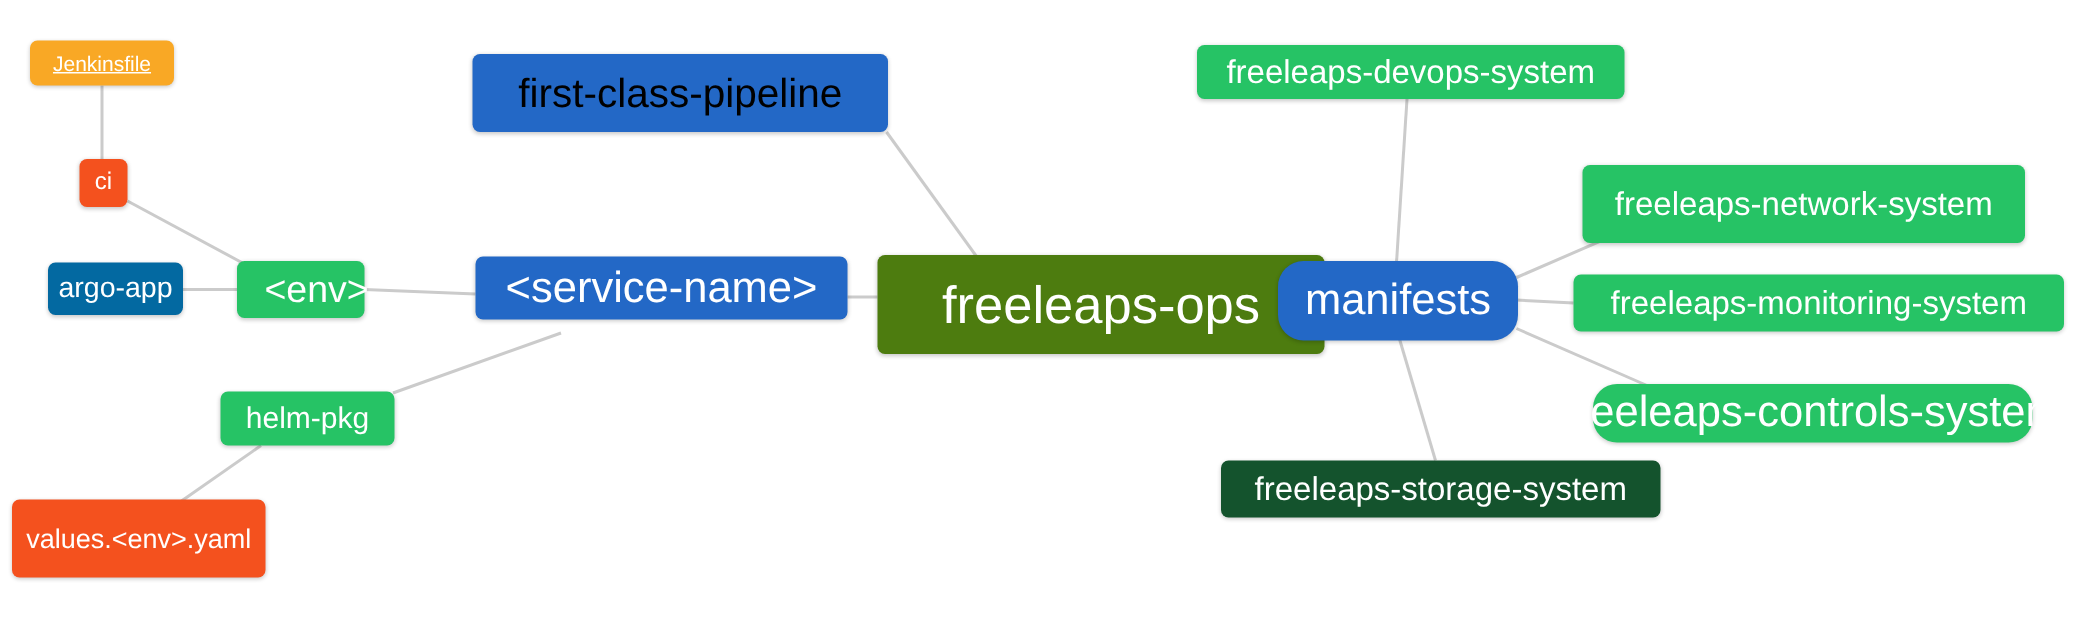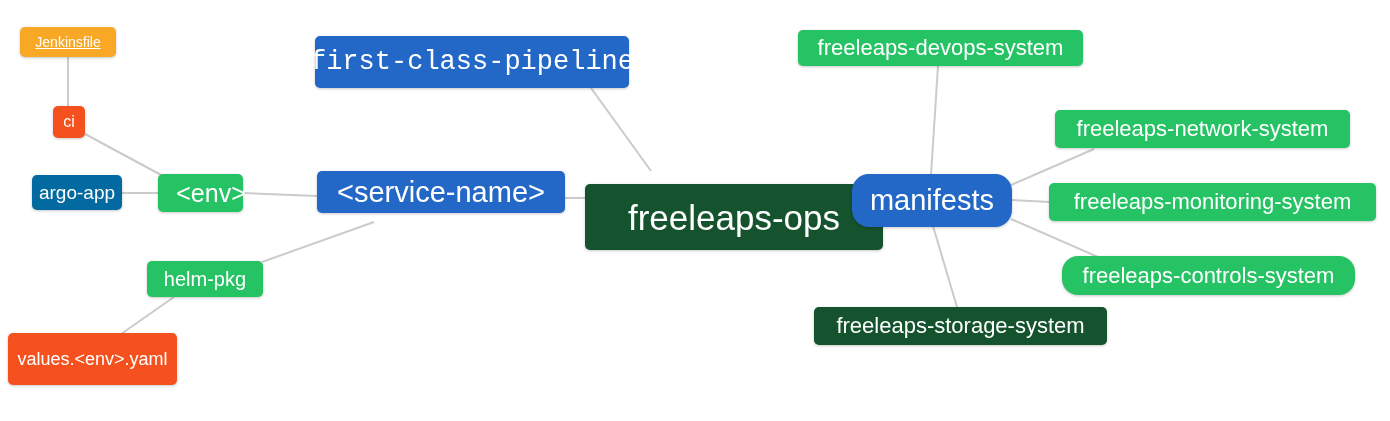--- a/index.html
+++ b/index.html
@@ -56,25 +56,25 @@
       <line x1="1011" y1="185" x2="1094" y2="149" stroke="#CBCBCB" stroke-width="2"></line>
       <line x1="1011" y1="200" x2="1049" y2="202" stroke="#CBCBCB" stroke-width="2"></line>
       <line x1="1011" y1="219" x2="1098" y2="257" stroke="#CBCBCB" stroke-width="2"></line>
       <line x1="933" y1="226" x2="957" y2="307" stroke="#CBCBCB" stroke-width="2"></line>
     </svg>
   <div id="node-layer">
       <div class="node" style="left: 20px; top: 27px; width: 96px; height: 30px; font-size: 14px; background: rgb(249, 168, 37); color: rgb(255, 255, 255); text-decoration: underline;">Jenkinsfile</div>
       <div class="node" style="left: 53px; top: 106px; width: 32px; height: 32px; font-size: 16px; background: rgb(244, 81, 30); color: rgb(255, 255, 255);">ci</div>
       <div class="node" style="left: 32px; top: 175px; width: 90px; height: 35px; font-size: 19px; background: #0369a1; color: rgb(255, 255, 255);">argo-app</div>
       <div class="node" style="left: 158px; top: 174px; width: 85px; height: 38px; font-size: 25px; background: rgb(38, 195, 101); color: rgb(255, 255, 255); padding-left: 21px;">&lt;env&gt;</div>
-      <div class="node" style="left: 315px; top: 36px; width: 314px; height: 52px; font-size: 27px; background: rgb(35, 104, 198); color: #ffffff; font-family: Liberation Mono, monospace;">first-class-pipeline</div>
+      <div class="node" style="left: 315px; top: 36px; width: 277px; height: 52px; font-size: 27px; background: rgb(35, 104, 198); color: #000000;">first-class-pipeline</div>
       <div class="node" style="left: 317px; top: 171px; width: 248px; height: 42px; font-size: 29px; background: rgb(35, 104, 198); color: rgb(255, 255, 255);">&lt;service-name&gt;</div>
       <div class="node" style="left: 147px; top: 261px; width: 116px; height: 36px; font-size: 20px; background: rgb(38, 195, 101); color: rgb(255, 255, 255);">helm-pkg</div>
       <div class="node" style="left: 8px; top: 333px; width: 169px; height: 52px; font-size: 18px; background: rgb(244, 81, 30); color: rgb(255, 255, 255);">values.&lt;env&gt;.yaml</div>
-      <div class="node" style="left: 585px; top: 170px; width: 298px; height: 66px; font-size: 35px; background: #14532d; color: rgb(255, 255, 255); margin-top: 14px;">freeleaps-ops</div>
+      <div class="node" style="left: 585px; top: 170px; width: 298px; height: 66px; font-size: 35px; background: #4d7c0f; color: rgb(255, 255, 255);">freeleaps-ops</div>
       <div class="node" style="left: 852px; top: 174px; width: 160px; height: 53px; font-size: 29px; background: rgb(35, 104, 198); color: rgb(255, 255, 255); border-radius: 17px;">manifests</div>
       <div class="node" style="left: 798px; top: 30px; width: 285px; height: 36px; font-size: 22px; background: rgb(38, 195, 101); color: rgb(255, 255, 255);">freeleaps-devops-system</div>
-      <div class="node" style="left: 1055px; top: 110px; width: 295px; height: 38px; font-size: 22px; background: rgb(38, 195, 101); color: rgb(255, 255, 255);">freeleaps-network-system</div>
+      <div class="node" style="left: 1055px; top: 110px; width: 295px; height: 52px; font-size: 22px; background: rgb(38, 195, 101); color: rgb(255, 255, 255);">freeleaps-network-system</div>
       <div class="node" style="left: 1049px; top: 183px; width: 327px; height: 38px; font-size: 22px; background: rgb(38, 195, 101); color: rgb(255, 255, 255);">freeleaps-monitoring-system</div>
-      <div class="node" style="left: 1062px; top: 256px; width: 293px; height: 39px; font-size: 22px; background: rgb(38, 195, 101); color: rgb(255, 255, 255); border-radius: 16px;">freeleaps-controls-system</div>
+      <div class="node" style="left: 1062px; top: 256px; width: 293px; height: 39px; font-size: 29px; background: rgb(38, 195, 101); color: rgb(255, 255, 255); border-radius: 16px;">freeleaps-controls-system</div>
       <div class="node" style="left: 814px; top: 307px; width: 293px; height: 38px; font-size: 22px; background: #14532d; color: rgb(255, 255, 255);">freeleaps-storage-system</div>
     </div>
 </div>
 
 </body></html>

